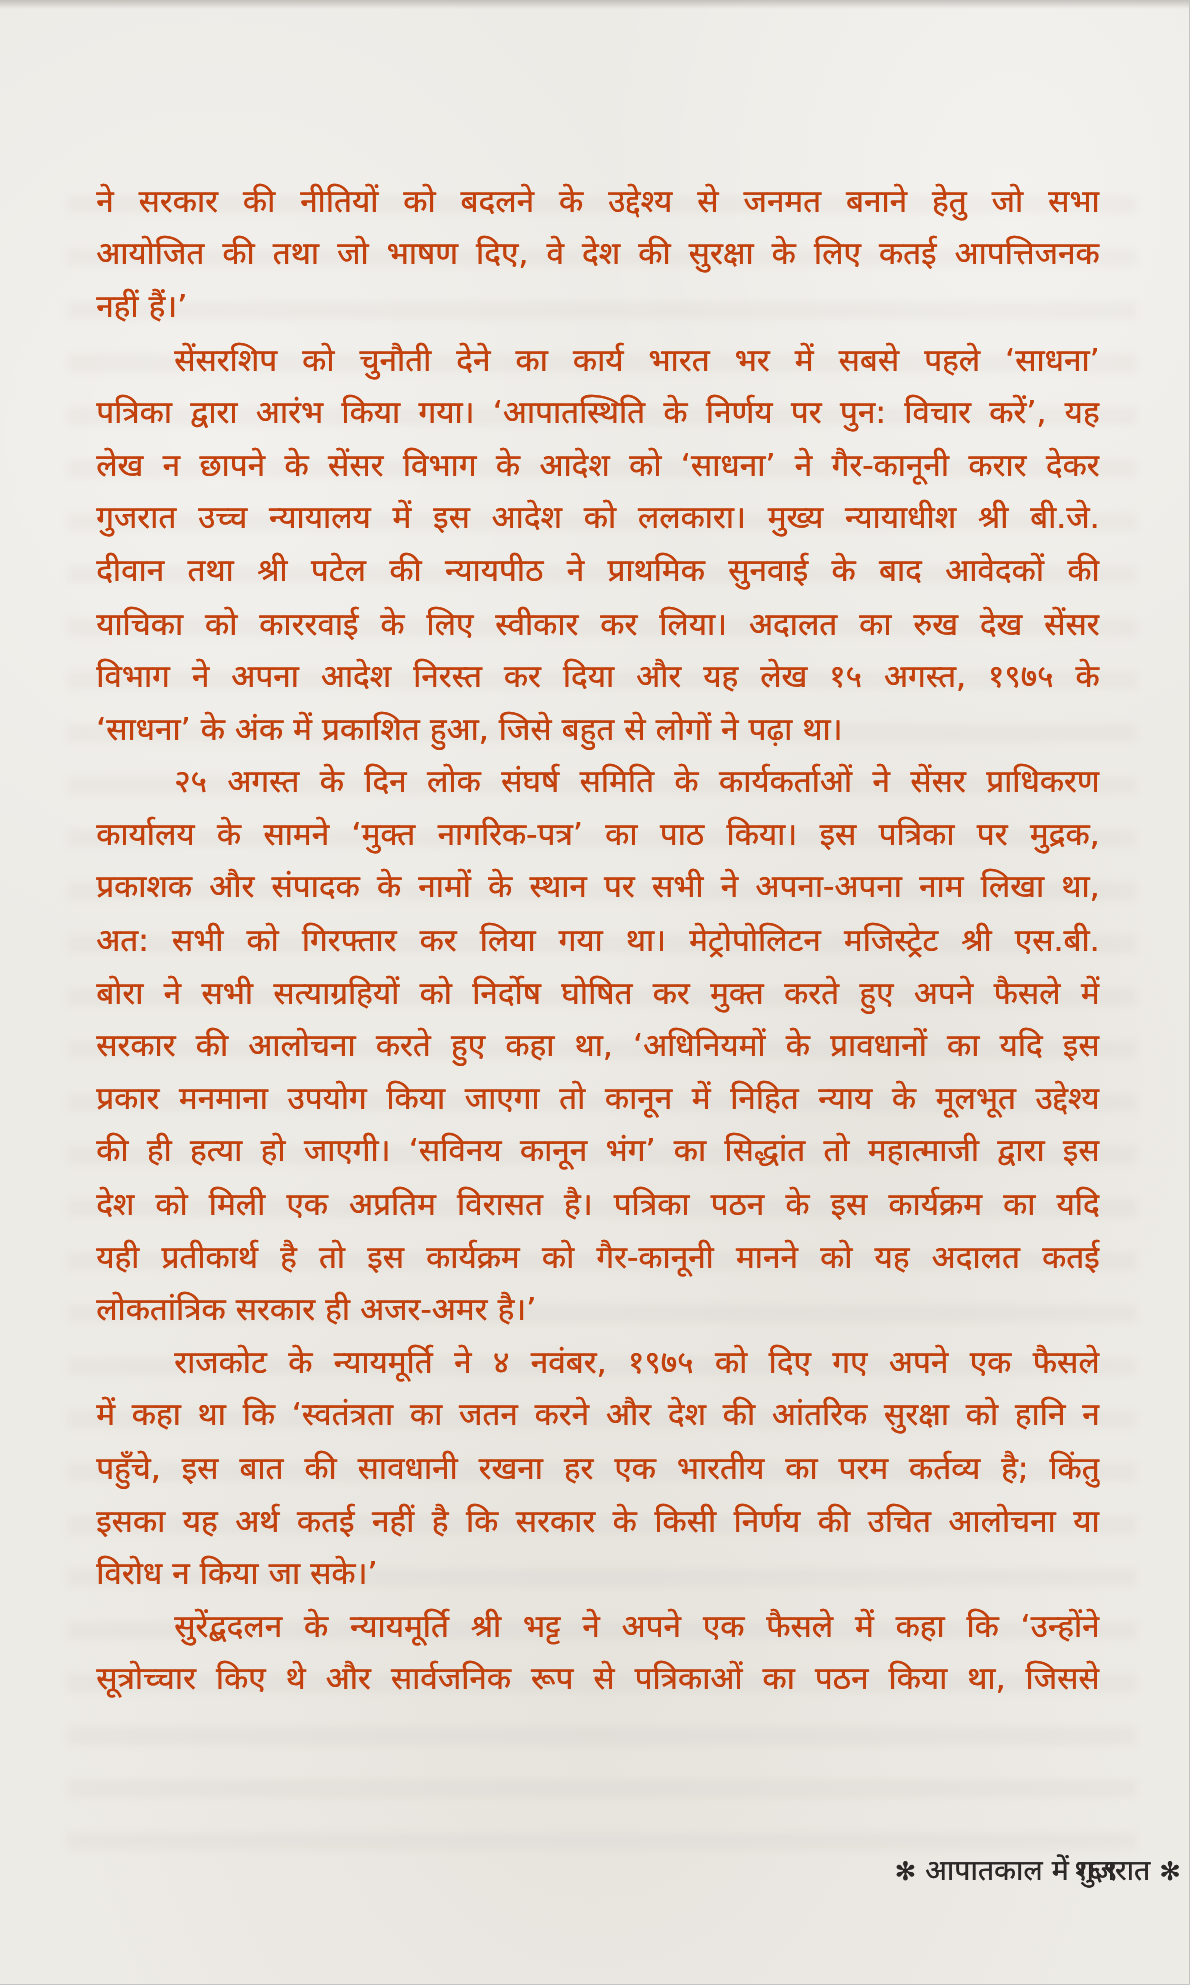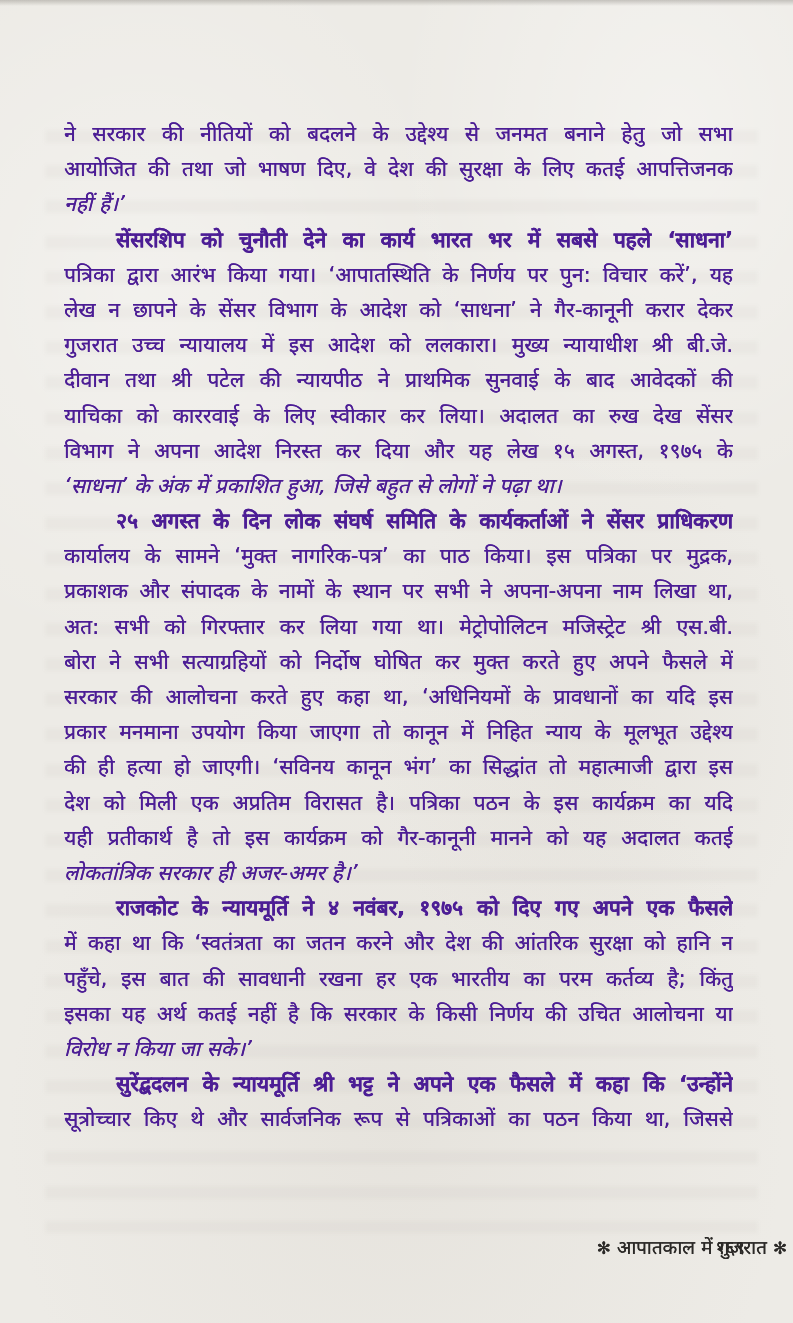--- a/index.html
+++ b/index.html
@@ -28,34 +28,34 @@
     position:absolute; left:45px; right:35px; top:130px; bottom:90px;
     background:repeating-linear-gradient(180deg,
       rgba(112,104,92,0.035) 0 13px,
       rgba(112,104,92,0.0) 13px 35.2px);
     filter:blur(2px);
     pointer-events:none;
   }
   .text-block {
     position:absolute;
     left:64px; top:117px; width:669px;
-    color:#4c1d95;
+    color:#c2410c;
     font-size:21px;
     text-shadow:0.25px 0 0 currentColor;
   }
   .line {
     height:35.2px;
     line-height:35.2px;
     text-align:justify;
     text-align-last:justify;
     overflow:hidden;
     white-space:nowrap;
   }
-  .line.plast { text-align-last:left;font-style:italic; }
-  .line.indent { text-indent:52px;font-weight:bold; }
+  .line.plast { text-align-last:left; }
+  .line.indent { text-indent:52px; }
   .footer {
     position:absolute;
     left:0; right:0; top:1230px; height:34px;
     line-height:34px;
     font-size:19px;
     color:#2b2927;
     text-align:right;
     text-shadow:0.25px 0 0 currentColor;
   }
   .footer .orn { font-size:17px; padding:0 6px; }

